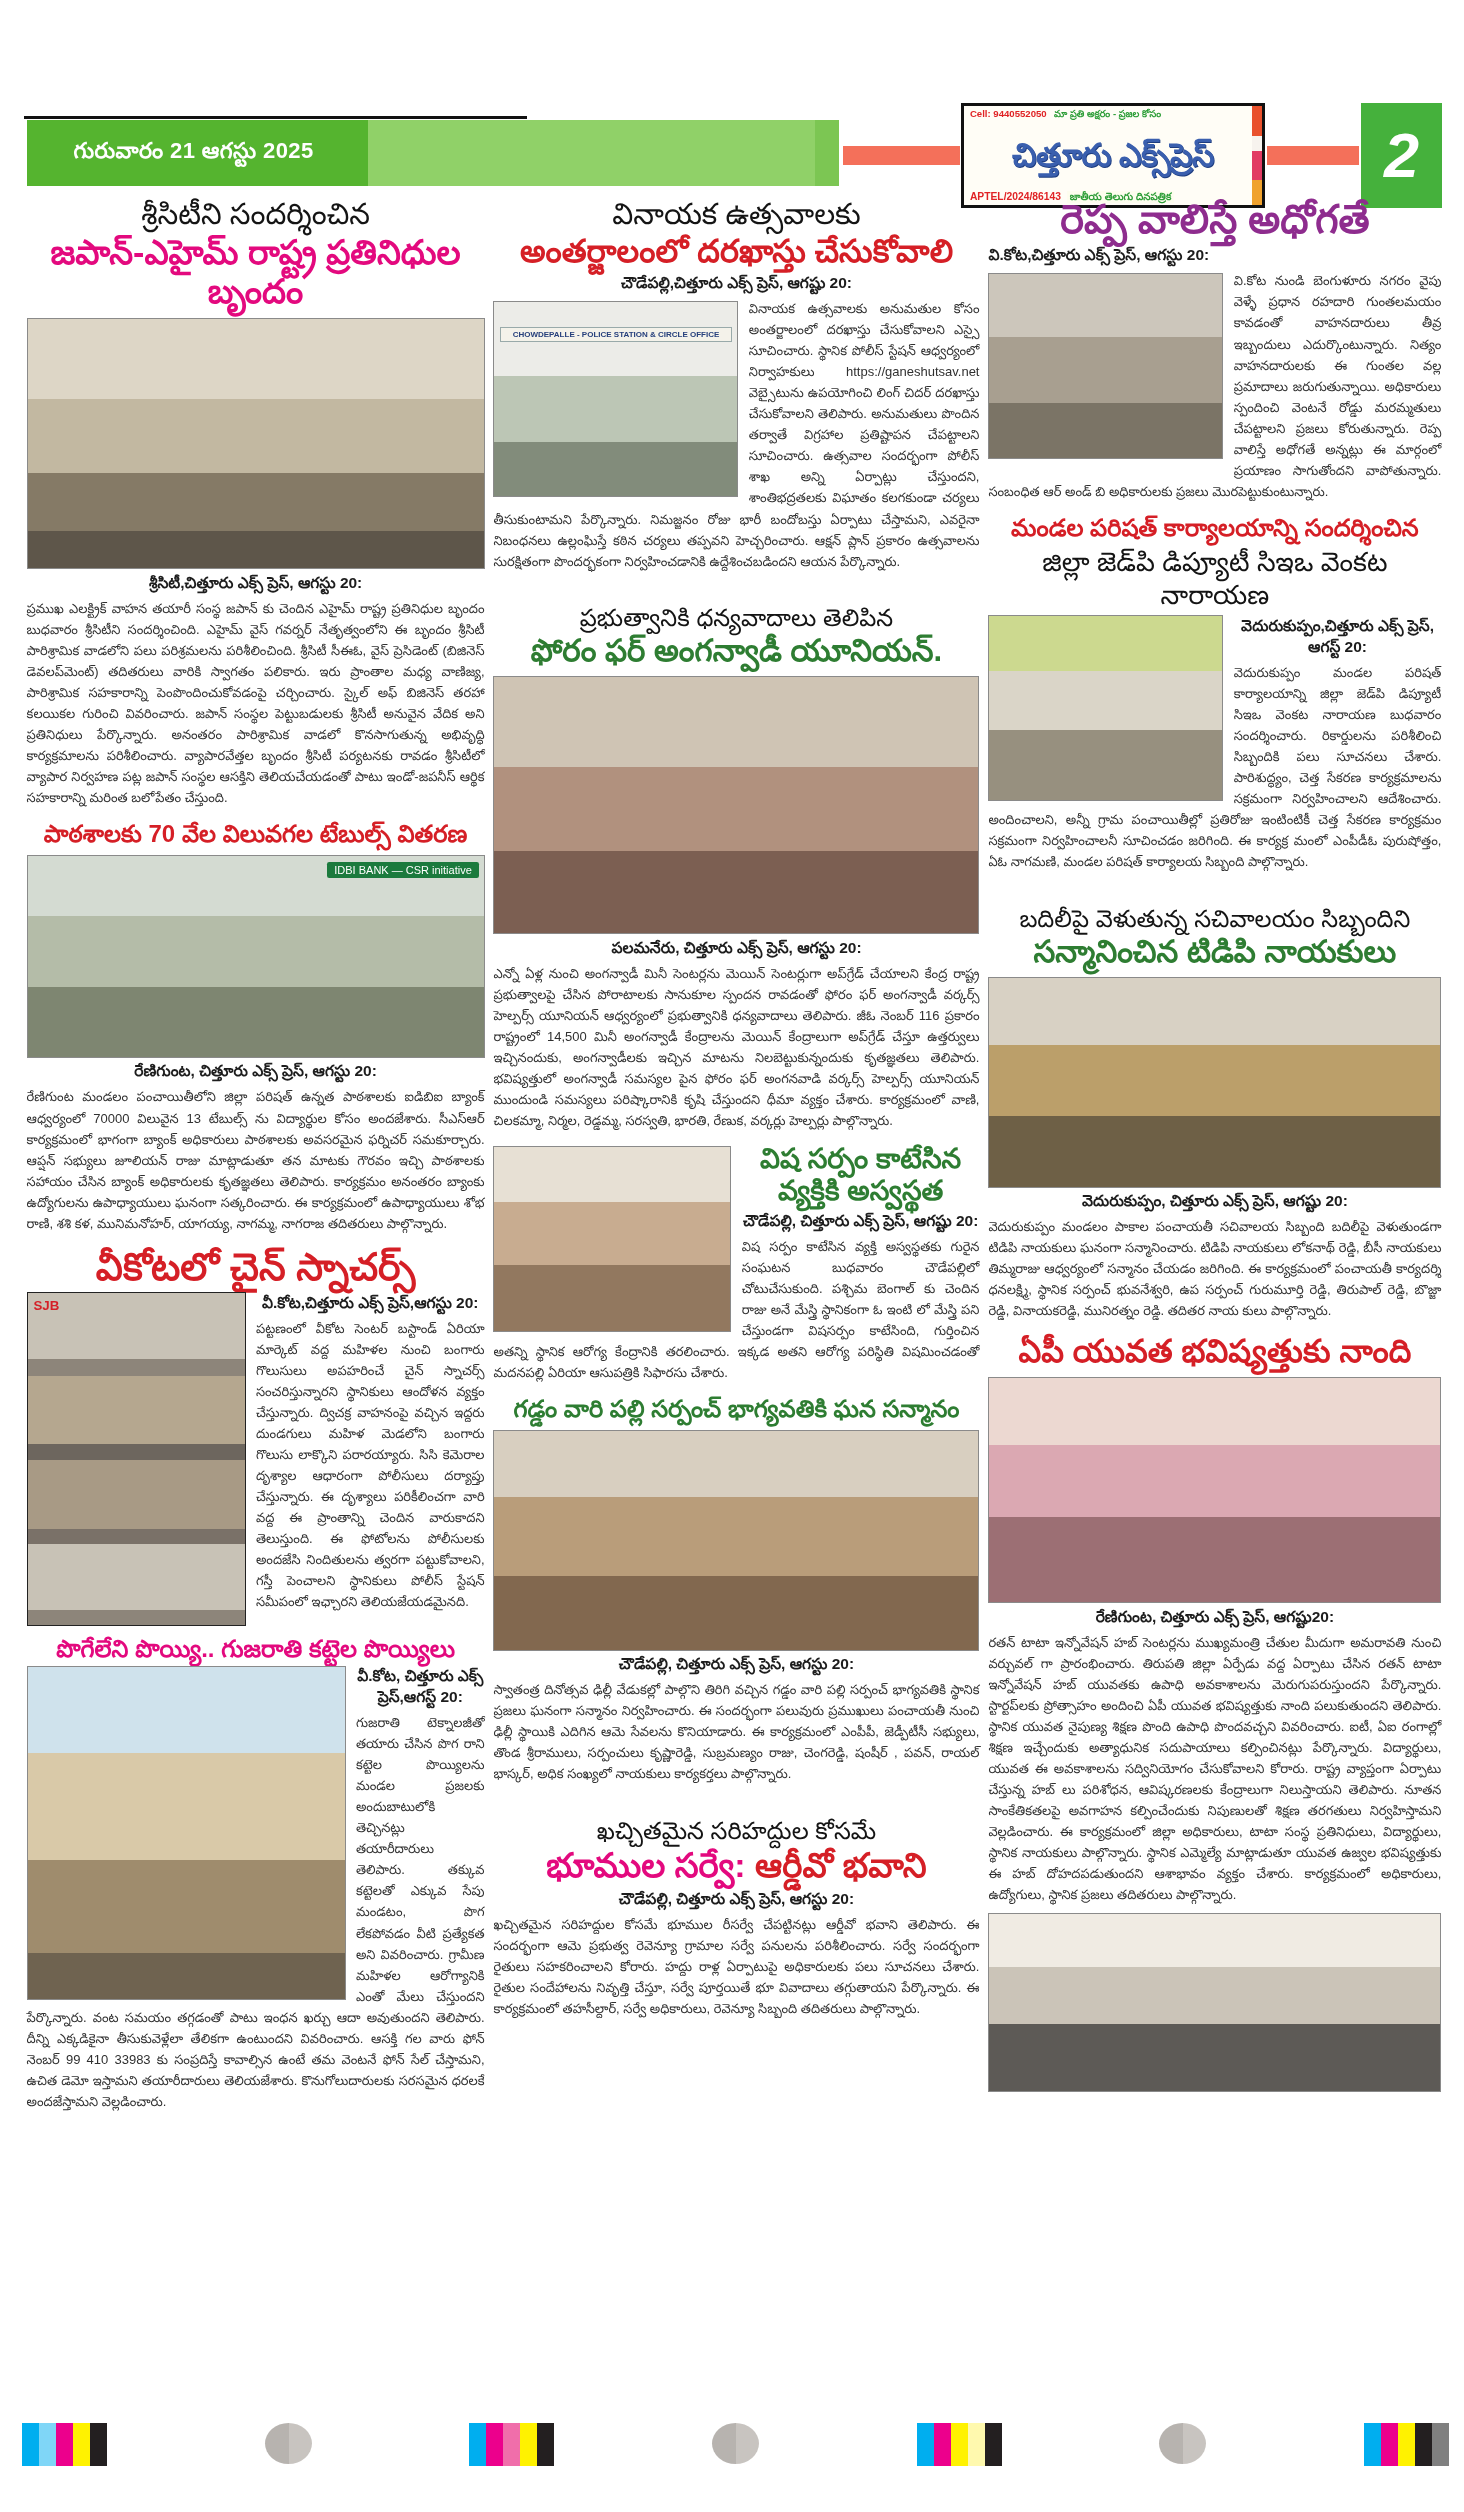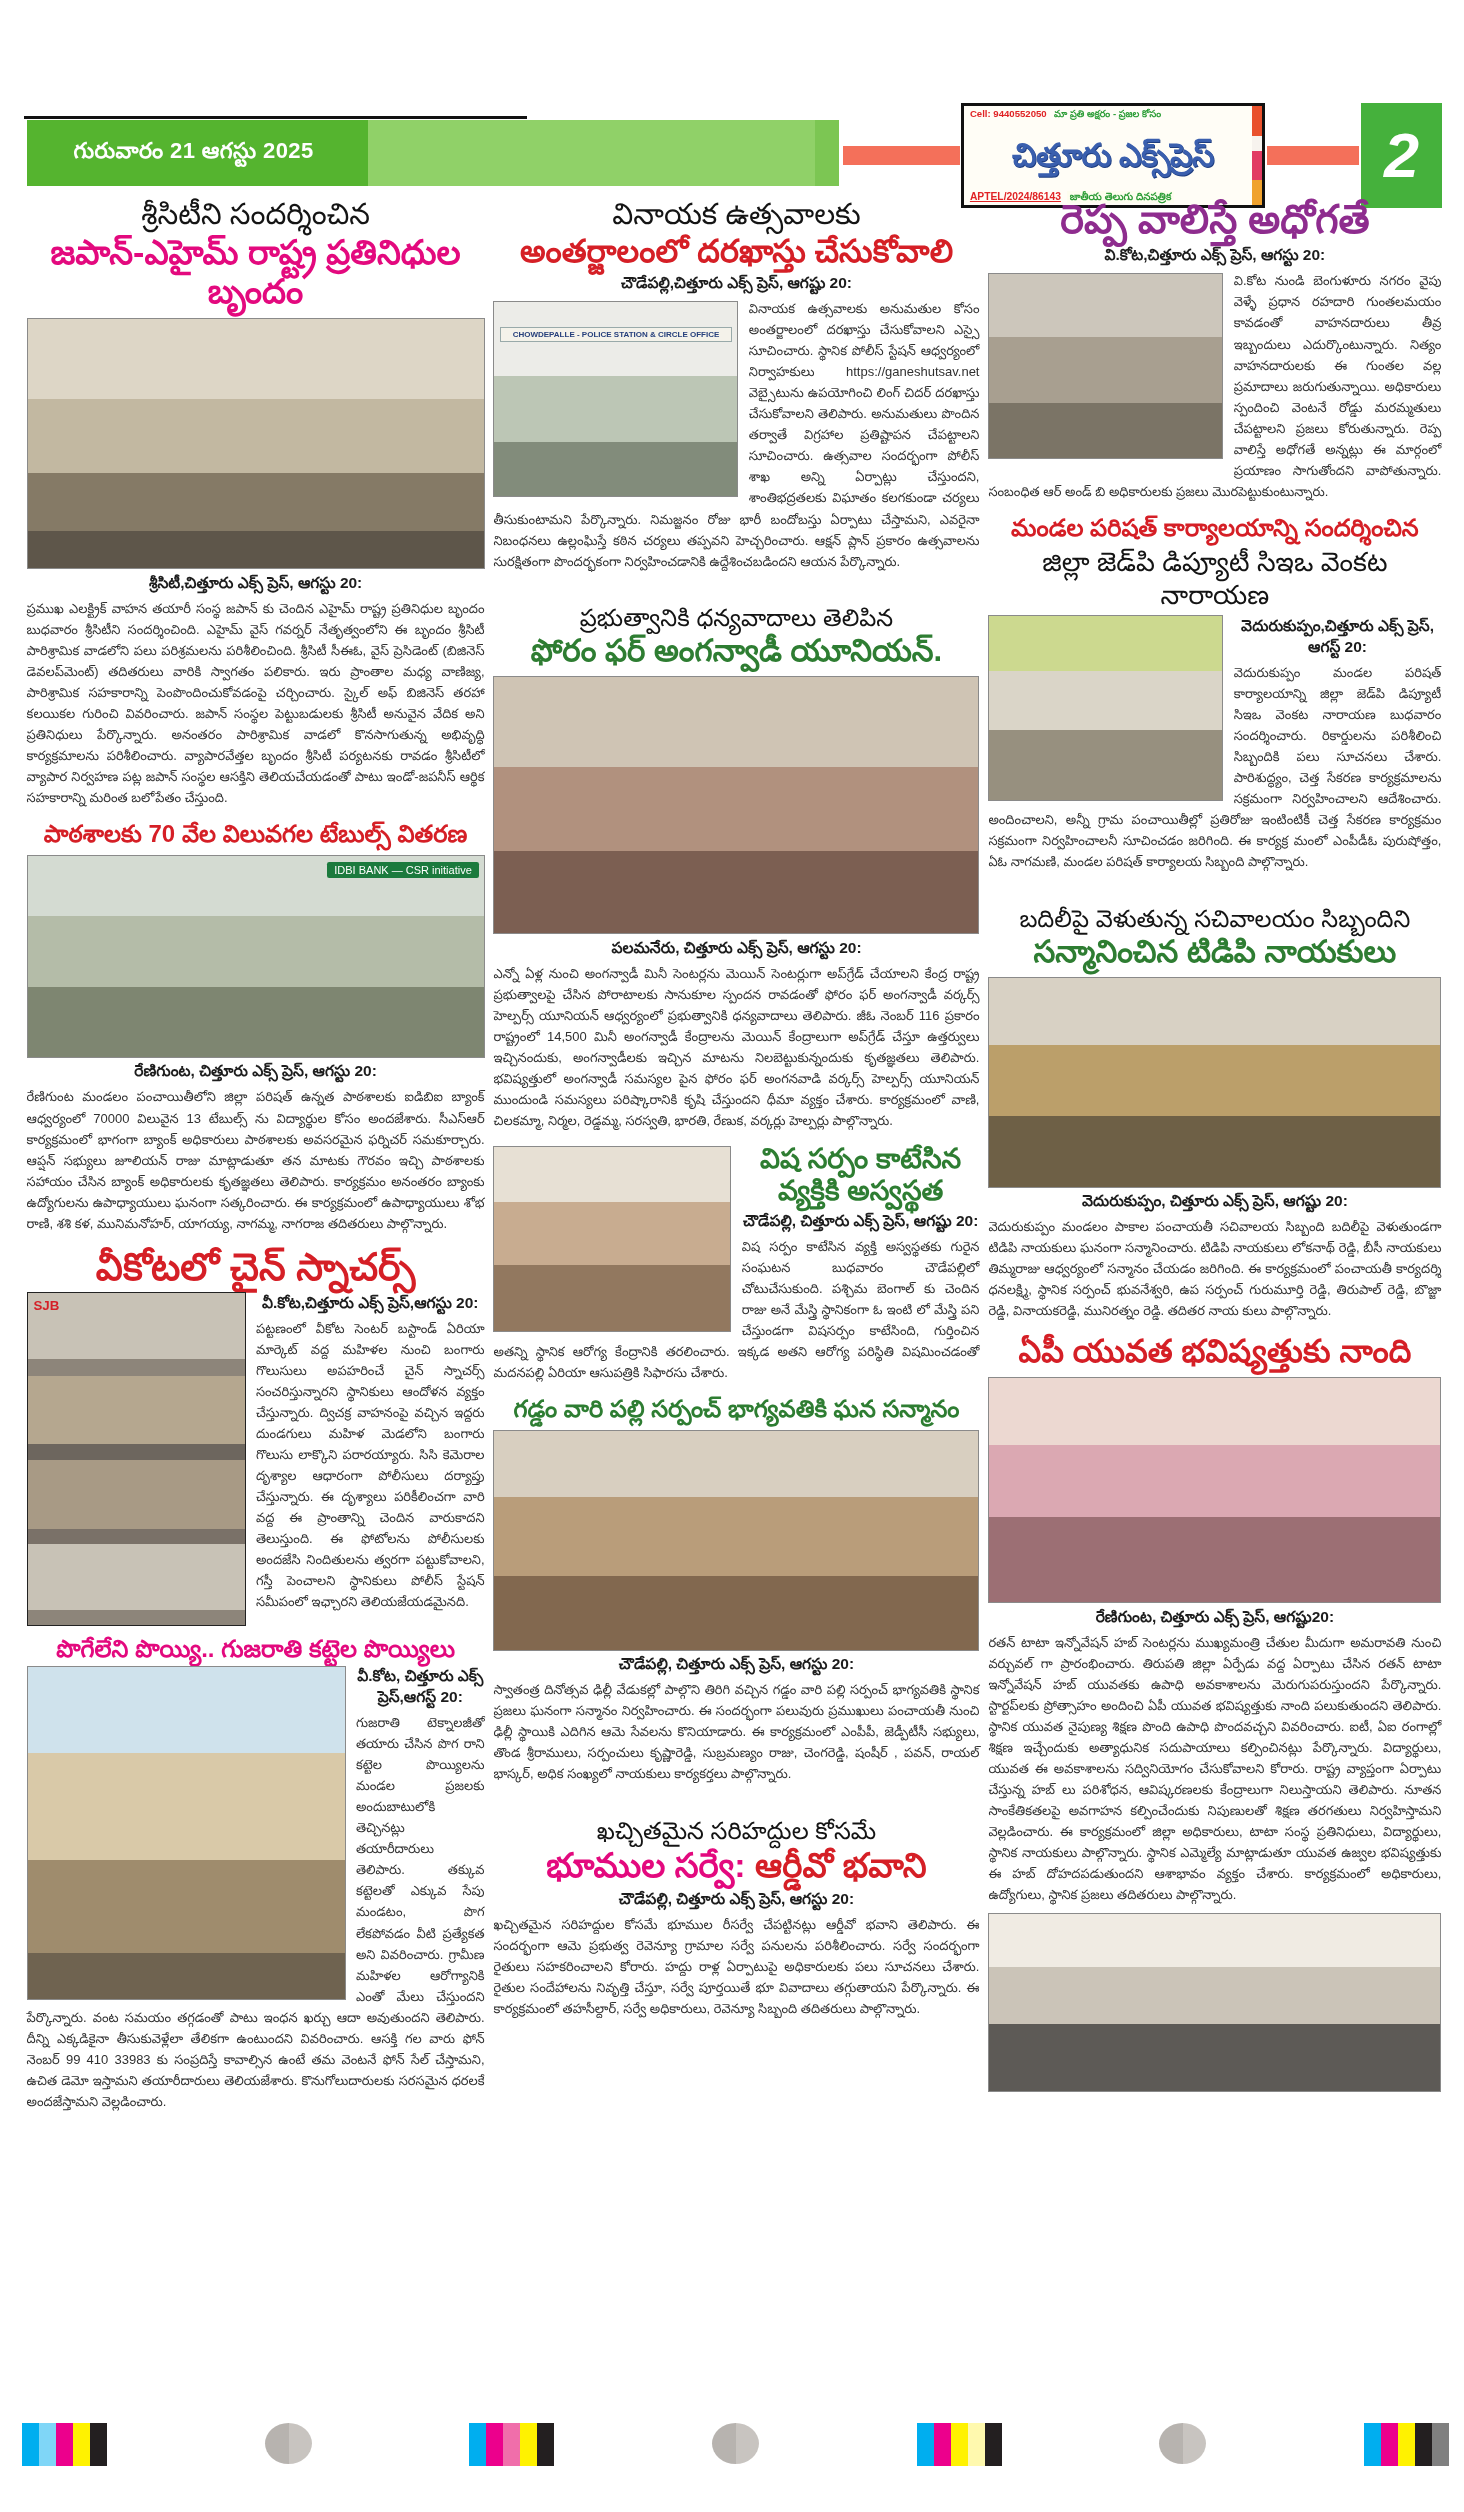--- a/index.html
+++ b/index.html
@@ -26,21 +26,21 @@
     position:absolute; left:961px; top:103px; width:304px; height:105px;
     background:#fffdf6; border:3.7px solid #111; padding:3px 5.9px 1.5px 5.9px;
     display:flex; flex-direction:column; justify-content:space-between; overflow:hidden;
   }
   .masthead .row-top { display:flex; gap:7.4px; font-weight:bold; font-size:9.6px; line-height:1; }
   .masthead .cell { color:#e02325; }
   .masthead .slogan { color:#2e9e38; }
   .masthead .title { color:#3a5fae; font-size:32px; font-weight:bold; line-height:.95; text-align:center;
                      text-shadow:0.7px 0.7px 0 #1d3c7e; letter-spacing:-0.7px; white-space:nowrap; }
   .masthead .row-bottom { display:flex; align-items:center; gap:5.9px; font-weight:bold; font-size:10.3px; line-height:1.1; }
-  .masthead .reg { color:#e02325;text-decoration:underline; }
+  .masthead .reg { color:#e02325; }
   .masthead .tagline { color:#2e9e38; background:#fdfdee; padding:0.7px 3px; }
   .masthead .side-strip { position:absolute; right:0; top:0; width:10.3px; height:100%;
       background:linear-gradient(180deg,#e9512d 0 30%,#f7f3ee 30% 45%,#e23b63 45% 75%,#f0a22e 75%); }
   .page-num {
     position:absolute; left:1361px; top:103px; width:81px; height:105px; background:#45b13c;
     display:flex; align-items:center; justify-content:center;
   }
   .page-num span { color:#ffffff; font-size:63px; font-weight:bold; font-style:italic; line-height:1; }
   
   .cols { position:absolute; left:26.6px; top:196px; width:1416px; display:flex; gap:8.9px; }
@@ -213,21 +213,21 @@
         </div>
         <div class="dateline">చౌడేపల్లి, చిత్తూరు ఎక్స్ ప్రెస్, ఆగస్టు 20:</div>
         <p class="body-text">ఖచ్చితమైన సరిహద్దుల కోసమే భూముల రీసర్వే చేపట్టినట్లు ఆర్డీవో భవాని తెలిపారు. ఈ సందర్భంగా ఆమె ప్రభుత్వ రెవెన్యూ గ్రామాల సర్వే పనులను పరిశీలించారు. సర్వే సందర్భంగా రైతులు సహకరించాలని కోరారు. హద్దు రాళ్ల ఏర్పాటుపై అధికారులకు పలు సూచనలు చేశారు. రైతుల సందేహాలను నివృత్తి చేస్తూ, సర్వే పూర్తయితే భూ వివాదాలు తగ్గుతాయని పేర్కొన్నారు. ఈ కార్యక్రమంలో తహసీల్దార్, సర్వే అధికారులు, రెవెన్యూ సిబ్బంది తదితరులు పాల్గొన్నారు.</p>
       </div>
     </div>
 
     <div class="col right">
 
       <div class="story">
         <div class="headline hl-purple54">రెప్ప వాలిస్తే అధోగతే</div>
-        <div class="dateline" style="text-align:center;">వి.కోట,చిత్తూరు ఎక్స్ ప్రెస్, ఆగస్టు 20:</div>
+        <div class="dateline" style="text-align:left;">వి.కోట,చిత్తూరు ఎక్స్ ప్రెస్, ఆగస్టు 20:</div>
         <div class="photo ph-road"></div>
         <p class="body-text">వి.కోట నుండి బెంగుళూరు నగరం వైపు వెళ్ళే ప్రధాన రహదారి గుంతలమయం కావడంతో వాహనదారులు తీవ్ర ఇబ్బందులు ఎదుర్కొంటున్నారు. నిత్యం వాహనదారులకు ఈ గుంతల వల్ల ప్రమాదాలు జరుగుతున్నాయి. అధికారులు స్పందించి వెంటనే రోడ్డు మరమ్మతులు చేపట్టాలని ప్రజలు కోరుతున్నారు. రెప్ప వాలిస్తే అధోగతే అన్నట్లు ఈ మార్గంలో ప్రయాణం సాగుతోందని వాపోతున్నారు. సంబంధిత ఆర్ అండ్ బి అధికారులకు ప్రజలు మొరపెట్టుకుంటున్నారు.</p>
       </div>
 
       <div class="story mt6">
         <div class="headline hl-red34">మండల పరిషత్ కార్యాలయాన్ని సందర్శించిన</div>
         <div class="kicker hl-black36 mt6">జిల్లా జెడ్‌పి డిప్యూటీ సిఇఒ వెంకట నారాయణ</div>
         <div class="photo ph-zpoffice mt10"></div>
         <div class="dateline">వెదురుకుప్పం,చిత్తూరు ఎక్స్ ప్రెస్, ఆగస్ట్ 20:</div>
         <p class="body-text">వెదురుకుప్పం మండల పరిషత్ కార్యాలయాన్ని జిల్లా జెడ్‌పి డిప్యూటీ సిఇఒ వెంకట నారాయణ బుధవారం సందర్శించారు. రికార్డులను పరిశీలించి సిబ్బందికి పలు సూచనలు చేశారు. పారిశుద్ధ్యం, చెత్త సేకరణ కార్యక్రమాలను సక్రమంగా నిర్వహించాలని ఆదేశించారు. అందించాలని, అన్నీ గ్రామ పంచాయితీల్లో ప్రతిరోజు ఇంటింటికీ చెత్త సేకరణ కార్యక్రమం సక్రమంగా నిర్వహించాలనీ సూచించడం జరిగింది. ఈ కార్యక్ర మంలో ఎంపీడీఓ పురుషోత్తం, ఏఓ నాగమణి, మండల పరిషత్ కార్యాలయ సిబ్బంది పాల్గొన్నారు.</p>

